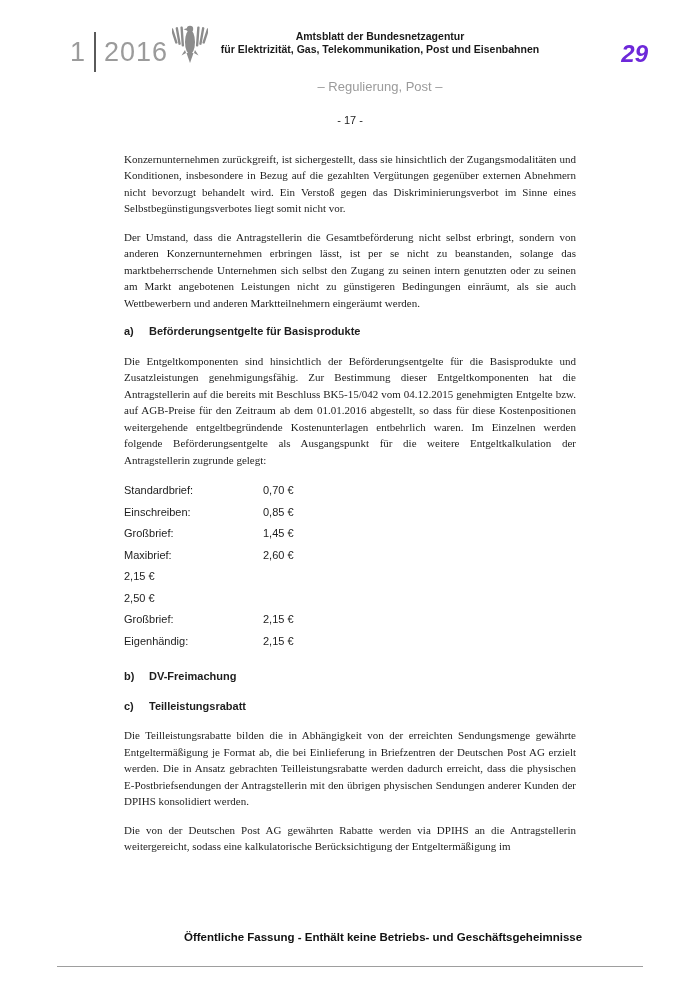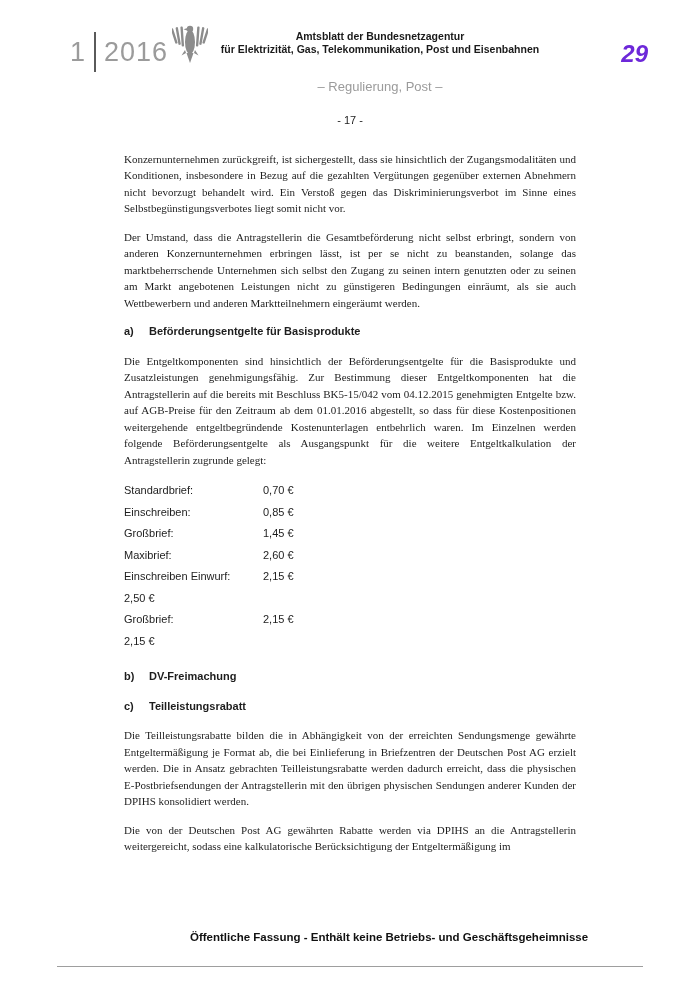--- a/index.html
+++ b/index.html
@@ -89,21 +89,21 @@
     margin: 9px 0 13px;
   }
   .sec-marker { width: 25px; flex: none; }
   .price-list { margin: 0 0 16px; }
   .price-row { display: flex; line-height: 21.5px; }
   .price-label { width: 139px; flex: none; }
 
   
   .public-note {
     position: absolute;
-    left: 142px;
+    left: 136px;
     top: 931px;
     font-weight: bold;
     font-size: 11.5px;
     color: #111111;
     padding-left: 48px;
   }
   .footer-rule {
     position: absolute;
     left: 57px;
     right: 57px;
@@ -183,31 +183,31 @@
       </div>
       <div class="price-row">
         <span class="price-label">Großbrief:</span>
         <span>1,45 €</span>
       </div>
       <div class="price-row">
         <span class="price-label">Maxibrief:</span>
         <span>2,60 €</span>
       </div>
       <div class="price-row">
-        <span class="price-label">Einschreiben Einwurf:</span>
         <span>2,15 €</span>
       </div>
       <div class="price-row">
         <span>2,50 €</span>
       </div>
       <div class="price-row">
         <span class="price-label">Großbrief:</span>
         <span>2,15 €</span>
       </div>
       <div class="price-row">
+        <span class="price-label">Eigenhändig:</span>
         <span>2,15 €</span>
       </div>
     </div>
 
     <h3 class="sec">
       <span class="sec-marker">b)</span>
       <span>DV-Freimachung</span>
     </h3>
 
 

